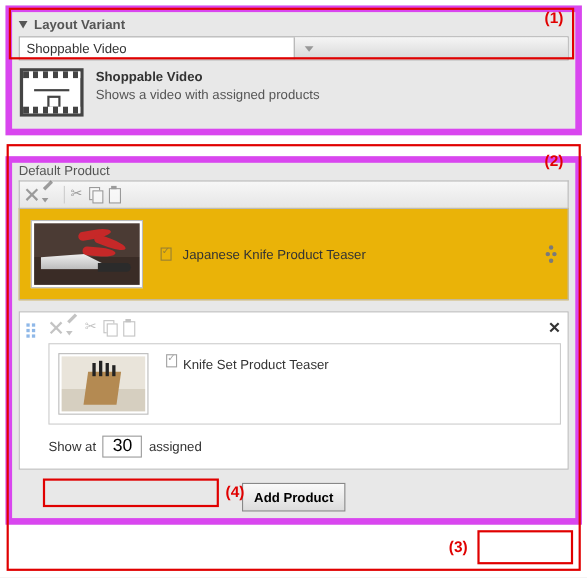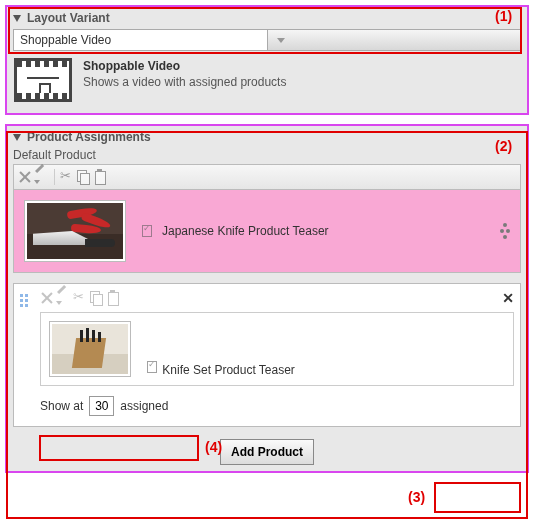--- a/index.html
+++ b/index.html
@@ -1,68 +1,68 @@
 <!DOCTYPE html>
 <html><head>
 <meta charset="utf-8">
 <style>
   *{box-sizing:border-box;margin:0;padding:0;font-family:"Segoe UI",Arial,sans-serif}
   body{background:#fff;width:534px;height:525px;position:relative;padding:5px;font-size:12px;color:#333}
-  .panel{background:#e8e8e8;border:2px solid #d946ef;margin-bottom:9px}
+  .panel{background:#e8e8e8;border:6px solid #d946ef;margin-bottom:19px}
   .panel-hd{display:flex;align-items:center;padding:4px 6px;font-weight:600;color:#555}
   .tri{display:inline-block;width:0;height:0;border-left:4px solid transparent;border-right:4px solid transparent;border-top:7px solid #555;margin-right:6px}
   .select{display:flex;align-items:center;border:1px solid #aaa;background:#fff;height:22px;margin:0 6px 6px 6px}
   .select span{flex:1;padding:0 6px;color:#333}
   .select .btn{width:18px;height:20px;display:flex;align-items:center;justify-content:center;background:linear-gradient(#f5f5f5,#d8d8d8);border-left:1px solid #aaa}
   .desc{display:flex;gap:10px;padding:0 6px 10px 6px}
   .thumb{width:60px;height:46px;display:flex;align-items:center;justify-content:center}
   .film{width:58px;height:44px;border:3px solid #444;position:relative;background:#fff}
   .film::before,.film::after{content:"";position:absolute;left:0;right:0;height:6px;background:repeating-linear-gradient(90deg,#444 0 5px,#fff 5px 9px)}
   .film::before{top:0}.film::after{bottom:0}
   .film .line{position:absolute;top:16px;left:10px;right:10px;height:2px;background:#444}
   .film .sq{position:absolute;top:22px;left:22px;width:12px;height:12px;border:2px solid #444}
   .desc-text{flex:1}
   .desc-title{font-weight:700;color:#333;padding-top:2px}
   .desc-sub{color:#555;padding:2px 0 4px 0}
   .desc-site{font-style:italic;color:#555;text-align:right;font-size:11px}
   .sect-label{font-weight:400;color:#555;padding:0 6px 2px 6px}
   .toolbar{display:flex;align-items:center;gap:2px;border:1px solid #bbb;background:linear-gradient(#f7f7f7,#e6e6e6);padding:4px;margin:0 6px;border-bottom:none}
   .toolbar .sep{width:1px;height:16px;background:#ccc;margin:0 4px}
-  .card{background:#f9a8d4;border:1px solid #bbb;margin:0 6px 10px 6px;padding:10px;display:flex;align-items:center;gap:14px}
+  .card{background:#eab308;border:1px solid #bbb;margin:0 6px 10px 6px;padding:10px;display:flex;align-items:center;gap:14px}
   .card .img{width:102px;height:62px;border:1px solid #bbb;padding:2px;position:relative;background:#fff}
   .card .product{display:flex;align-items:center;gap:8px;flex:1;color:#333}
   .card .drag{display:flex;flex-direction:column;align-items:center;gap:2px}
   .card .drag b{width:4px;height:4px;background:#7a7a7a;border-radius:50%}
   .card .drag .row{display:flex;gap:2px}
   .knife-scene{position:absolute;inset:2px;background:linear-gradient(#4b3b34 0 55%,#3a2c26 55% 100%);overflow:hidden}
   .chili{position:absolute;width:30px;height:8px;background:#c62828;border-radius:4px 50% 50% 4px}
   .chili.c1{top:6px;left:40px;transform:rotate(-10deg)}
   .chili.c2{top:14px;left:54px;transform:rotate(20deg)}
   .chili.c3{top:22px;left:44px;transform:rotate(5deg)}
   .blade{position:absolute;left:6px;top:28px;width:56px;height:14px;background:linear-gradient(#eee,#bbb);clip-path:polygon(0 100%,0 20%,70% 0,100% 60%,100% 100%)}
   .handle{position:absolute;left:58px;top:36px;width:30px;height:8px;background:#2b2b2b;border-radius:0 4px 4px 0}
   .timeline{margin:0 6px 6px 6px}
   .tl-body{background:#fff;border:1px solid #bbb;padding:6px}
   .tl-row{display:flex;align-items:flex-start;gap:6px}
   .grip{width:14px;display:grid;grid-template-columns:repeat(2,3px);gap:2px;padding-top:4px}
   .grip i{display:block;width:3px;height:3px;background:#8fb8e8}
   .tl-main{flex:1}
   .tl-tb{display:flex;align-items:center;gap:2px;padding:0 0 6px 0;color:#bbb}
   .tl-tb .close{margin-left:auto;font-size:14px;font-weight:700;color:#333;cursor:pointer}
-  .tl-card{border:1px solid #ccc;padding:8px;display:flex;align-items:flex-end;gap:14px}
+  .tl-card{border:1px solid #ccc;padding:8px;display:flex;align-items:flex-start;gap:14px}
   .tl-card .img{width:82px;height:56px;border:1px solid #bbb;padding:2px;position:relative;background:#fff}
   .block-scene{position:absolute;inset:2px;background:linear-gradient(#e9e4da 0 60%,#d6cfc0 60% 100%)}
   .block{position:absolute;left:22px;top:14px;width:30px;height:30px;background:#b48a52;transform:skewX(-8deg)}
   .kn{position:absolute;width:3px;background:#222}
   .kn.k1{left:28px;top:6px;height:12px}
   .kn.k2{left:34px;top:4px;height:14px}
   .kn.k3{left:40px;top:6px;height:12px}
   .kn.k4{left:46px;top:8px;height:10px}
   .showat{display:flex;align-items:center;gap:6px;padding:10px 0 4px 0;color:#333}
-  .showat input{width:25px;height:20px;border:1px solid #999;text-align:center;font-size:12px}
+  .showat input{width:36px;height:20px;border:1px solid #999;text-align:center;font-size:16px}
   .footer{display:flex;justify-content:center;padding:6px}
   .addbtn{border:1px solid #888;background:linear-gradient(#fafafa,#dcdcdc);padding:5px 10px;font-weight:700;font-size:12px;cursor:pointer}
   .ico{width:14px;height:14px;display:inline-block;position:relative;opacity:.55}
   .ico.disabled{opacity:.35}
   .ico-x::before,.ico-x::after{content:"";position:absolute;left:6px;top:0;width:2px;height:14px;background:#555}
   .ico-x::before{transform:rotate(45deg)}.ico-x::after{transform:rotate(-45deg)}
   .ico-pen::before{content:"";position:absolute;left:1px;top:1px;width:10px;height:3px;background:#555;transform:rotate(-45deg);transform-origin:left top}
   .ico-pen::after{content:"";position:absolute;left:0;top:10px;width:0;height:0;border-left:3px solid transparent;border-right:3px solid transparent;border-top:4px solid #555}
   .ico-cut::before{content:"✂";position:absolute;left:-1px;top:-2px;font-size:13px;color:#555}
   .ico-copy::before,.ico-copy::after{content:"";position:absolute;border:1px solid #555;width:8px;height:10px;background:#fff}
@@ -97,24 +97,20 @@
         </div>
     </div>
     <div class="desc-text">
       <div class="desc-title">Shoppable Video</div>
       <div class="desc-sub">Shows a video with assigned products</div>
     </div>
   </div>
 </div>
 
 <div class="panel">
-  <div class="panel-hd">
-    <span class="tri"></span>
-    <span>Product Assignments</span>
-  </div>
 
   <div class="sect-label">Default Product</div>
   <div class="toolbar">
     <span class="ico ico-x"></span>
     <span class="ico ico-pen"></span>
     <span class="sep"></span>
     <span class="ico ico-cut"></span>
     <span class="ico ico-copy"></span>
     <span class="ico ico-paste"></span>
   </div>

